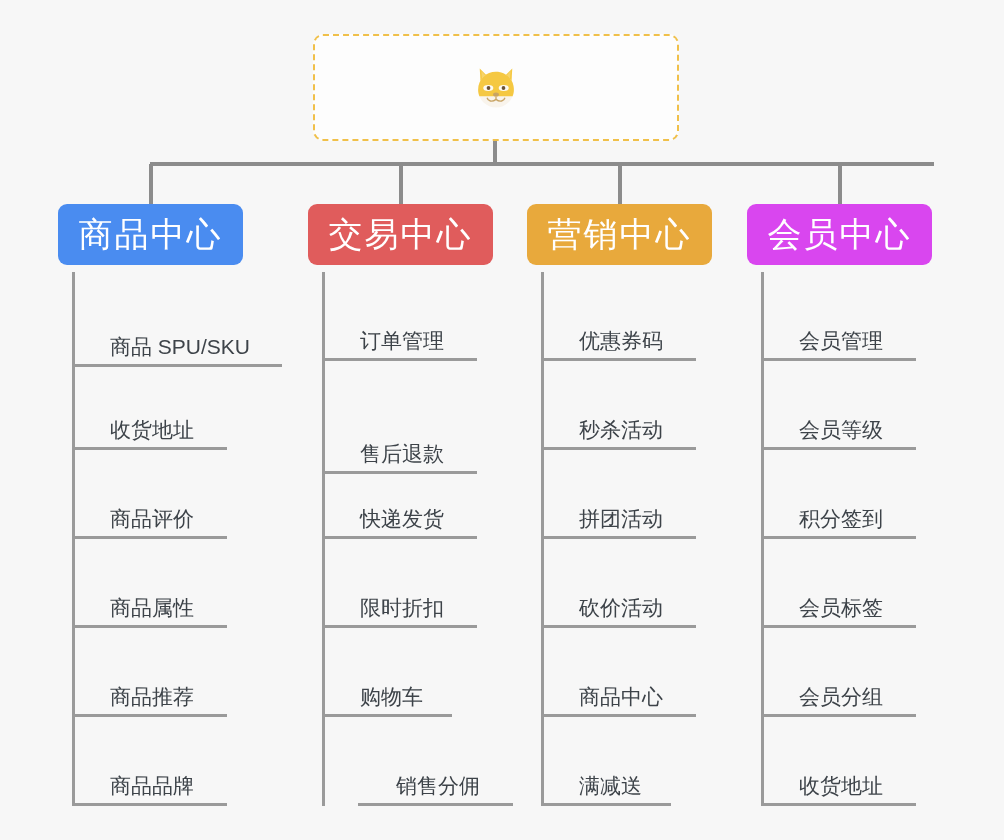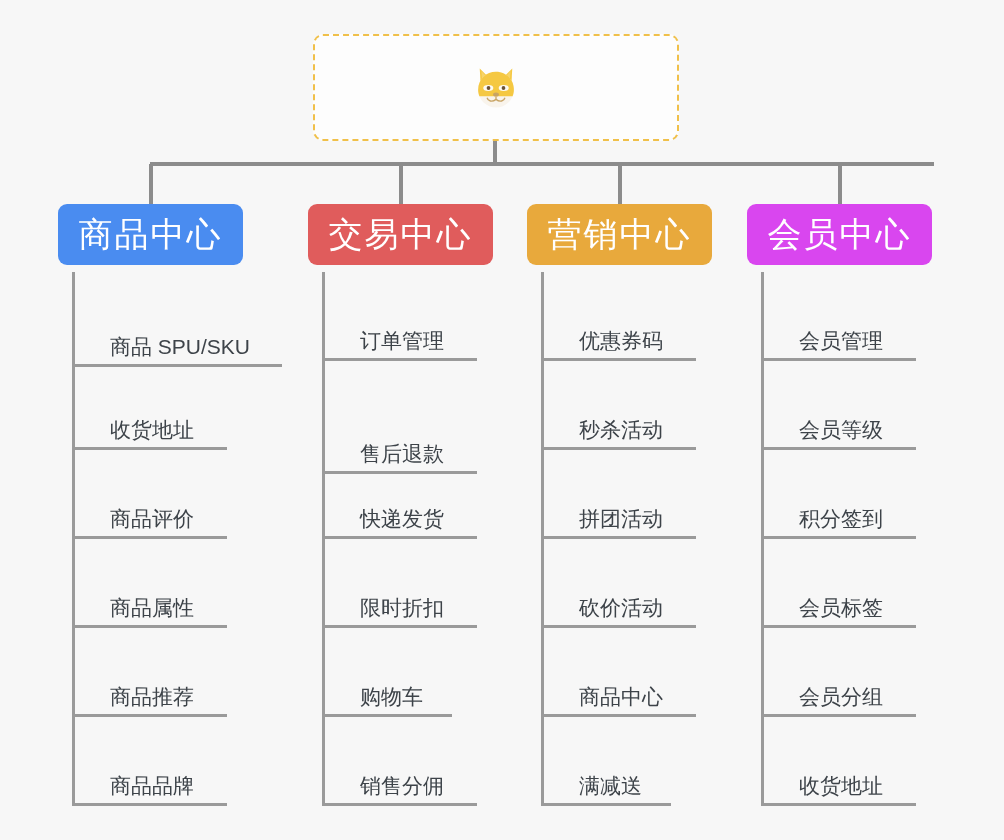--- a/index.html
+++ b/index.html
@@ -160,21 +160,21 @@
           <div class="leaf-underline" style="width: 155px;"></div>
         </div>
         <div class="leaf-row" style="top: 267px; width: 155px;">
           <span class="leaf-label">限时折扣</span>
           <div class="leaf-underline" style="width: 155px;"></div>
         </div>
         <div class="leaf-row" style="top: 356px; width: 130px; text-align: right;">
           <span class="leaf-label">购物车</span>
           <div class="leaf-underline" style="width: 130px;"></div>
         </div>
-        <div class="leaf-row" style="top: 445px; width: 155px;">
+        <div class="leaf-row" style="top: 445px; width: 155px; margin-left: 36px;">
           <span class="leaf-label">销售分佣</span>
           <div class="leaf-underline" style="width: 155px;"></div>
         </div>
       </div>
       <div class="leaf-col" style="left: 541px;">
         <div class="leaf-trunk" style="height: 534px;"></div>
         <div class="leaf-row" style="top: 0px; width: 155px;">
           <span class="leaf-label">优惠券码</span>
           <div class="leaf-underline" style="width: 155px;"></div>
         </div>

